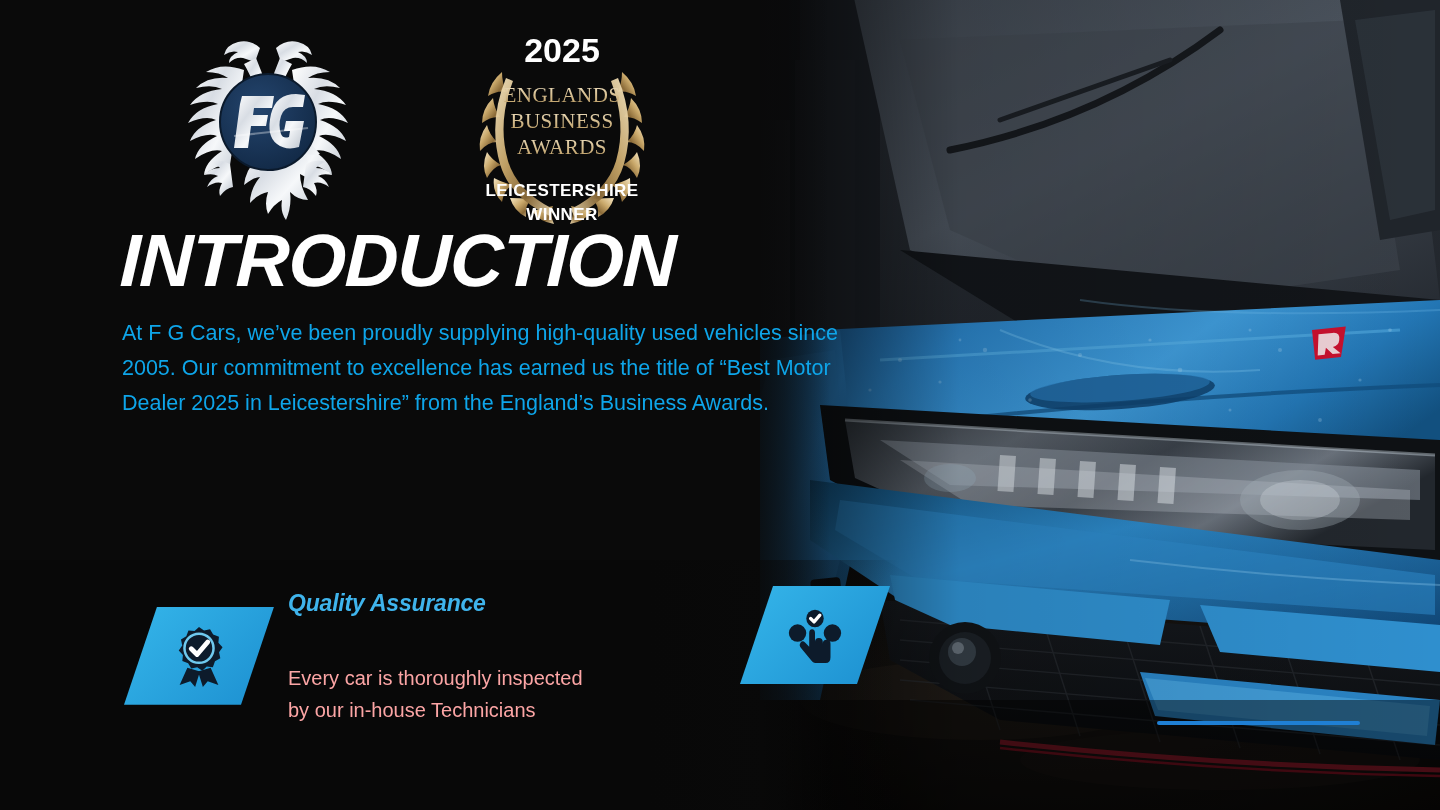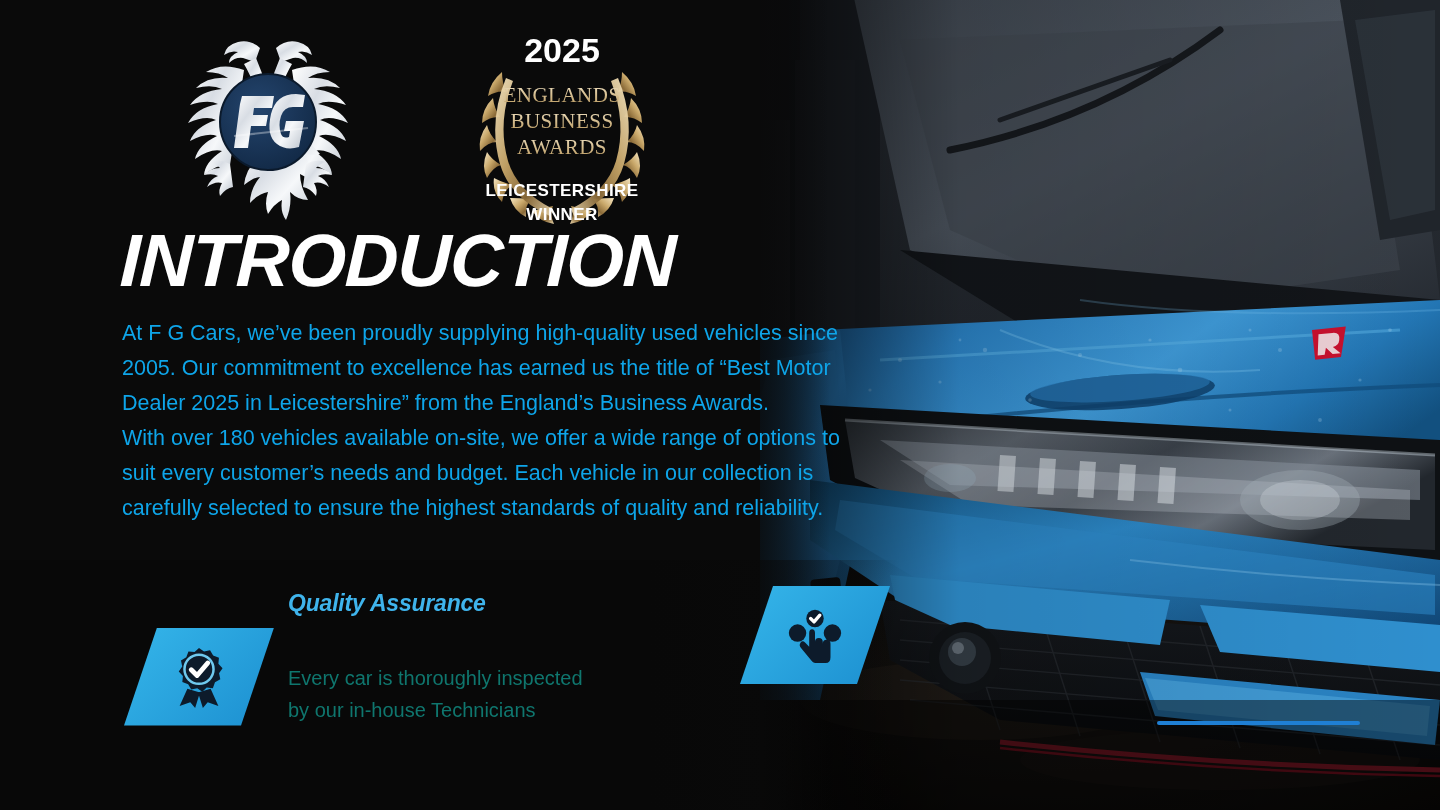--- a/index.html
+++ b/index.html
@@ -78,21 +78,21 @@
     width:720px;
     color:#0ea5e9;
     font-size:21.5px;
     line-height:35px;
     font-family:"Liberation Sans", sans-serif;
     font-weight:400;
   }
   .body-copy p { margin:0; }
 
   
-  .card { position:absolute; display:flex; align-items:flex-end; }
+  .card { position:absolute; display:flex; align-items:center; }
   .card-1 { left:124px; top:586px; width:600px; }
   .card-2 { left:740px; top:586px; width:600px; }
 
   .icon-tile {
     position:relative;
     width:150px; height:98px;
     flex:0 0 150px;
     background:linear-gradient(135deg, #35b6ea 0%, #1c8fd0 100%);
     -webkit-clip-path: polygon(22% 0, 100% 0, 78% 100%, 0% 100%);
     clip-path: polygon(22% 0, 100% 0, 78% 100%, 0% 100%);
@@ -106,21 +106,21 @@
     font-size:23px;
     font-weight:bold;
     font-style:italic;
     letter-spacing:-0.2px;
     line-height:1.2;
     margin-bottom:10px;
     white-space:nowrap;
     font-family:"Liberation Sans", sans-serif;
   }
   .card-desc {
-    color:#0f766e;
+    color:#fca5a5;
     font-size:20px;
     line-height:32px;
     font-family:"Liberation Sans", sans-serif;
     max-width:300px;
     margin-top:44px;
   }
   .card-2 .card-desc { max-width:380px; }
 
   
   .accent-bar {
@@ -415,21 +415,20 @@
 
         <text x="100" y="178" text-anchor="middle" fill="#ffffff" font-family="Liberation Sans, sans-serif" font-size="17" font-weight="bold" letter-spacing="0.4">LEICESTERSHIRE</text>
         <text x="100" y="202" text-anchor="middle" fill="#ffffff" font-family="Liberation Sans, sans-serif" font-size="17" font-weight="bold" letter-spacing="0.4">WINNER</text>
       </svg>
     </div>
 
     <div class="title">INTRODUCTION</div>
 
     <div class="body-copy">
       <p>At F G Cars, we’ve been proudly supplying high-quality used vehicles since 2005. Our commitment to excellence has earned us the title of “Best Motor Dealer 2025 in Leicestershire” from the England’s Business Awards.</p>
-      <p>With over 180 vehicles available on-site, we offer a wide range of options to suit every customer’s needs and budget. Each vehicle in our collection is carefully selected to ensure the highest standards of quality and reliability.</p>
     </div>
 
     <div class="card card-1">
       <div class="icon-tile">
         <span>
           <svg viewBox="0 0 64 64" aria-hidden="true">
             <g fill="#0d1b2b">
 
               <path d="M20 44 L12 62 L23 58 L28 64 L33 48 Z"></path>
               <path d="M44 44 L52 62 L41 58 L36 64 L31 48 Z"></path>

